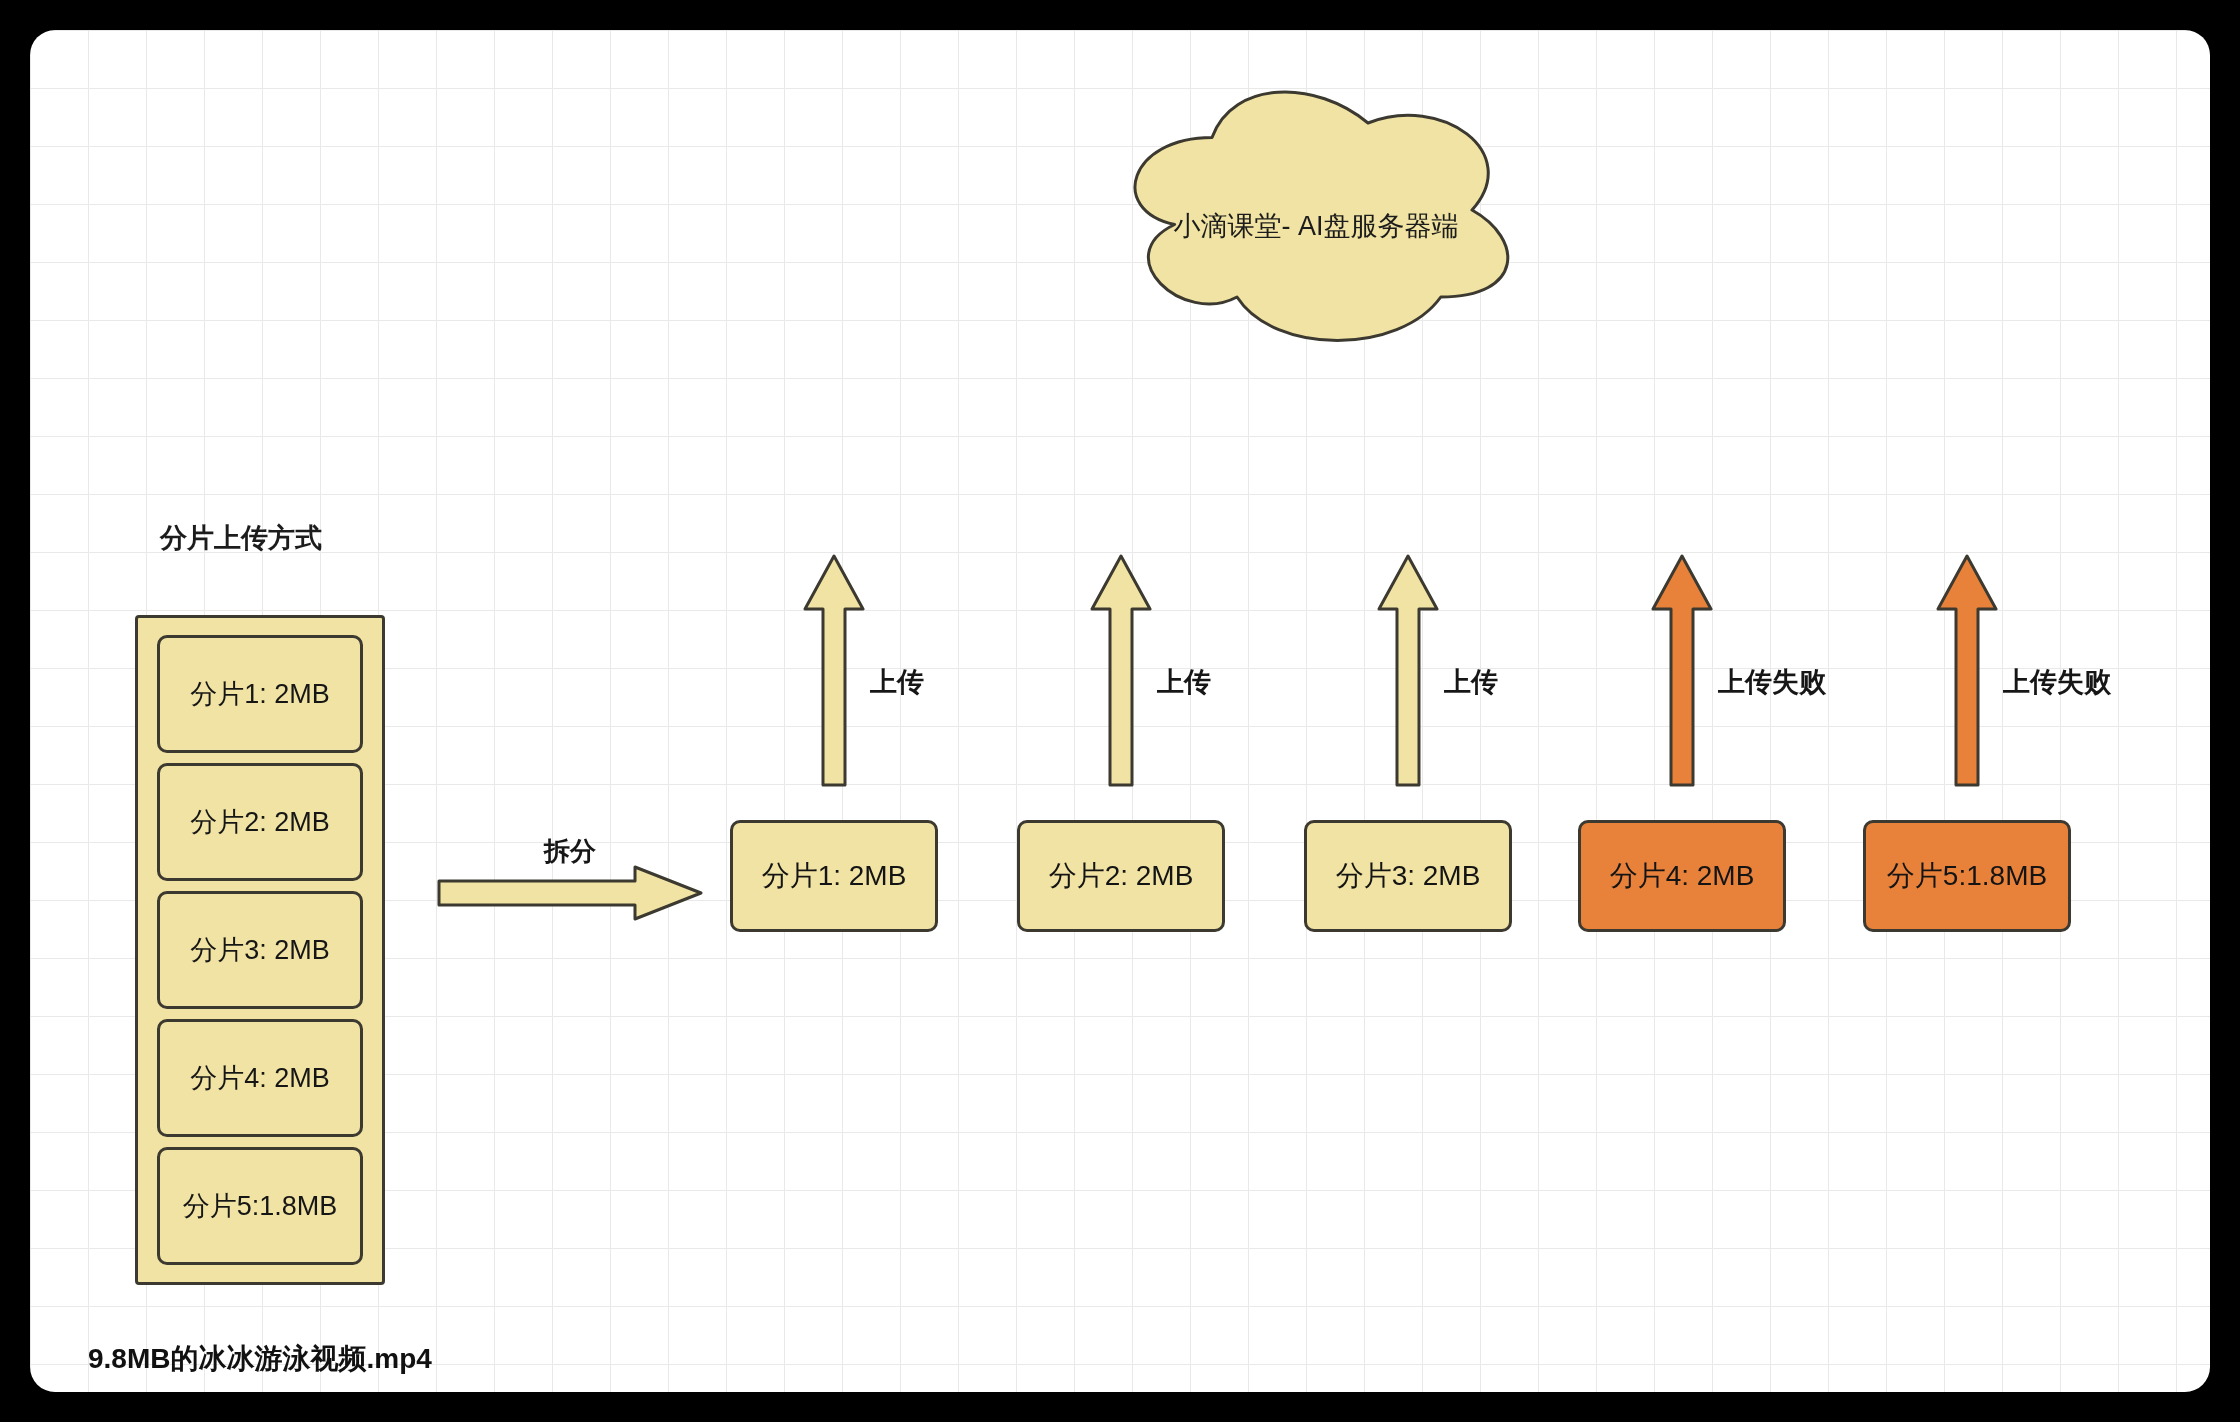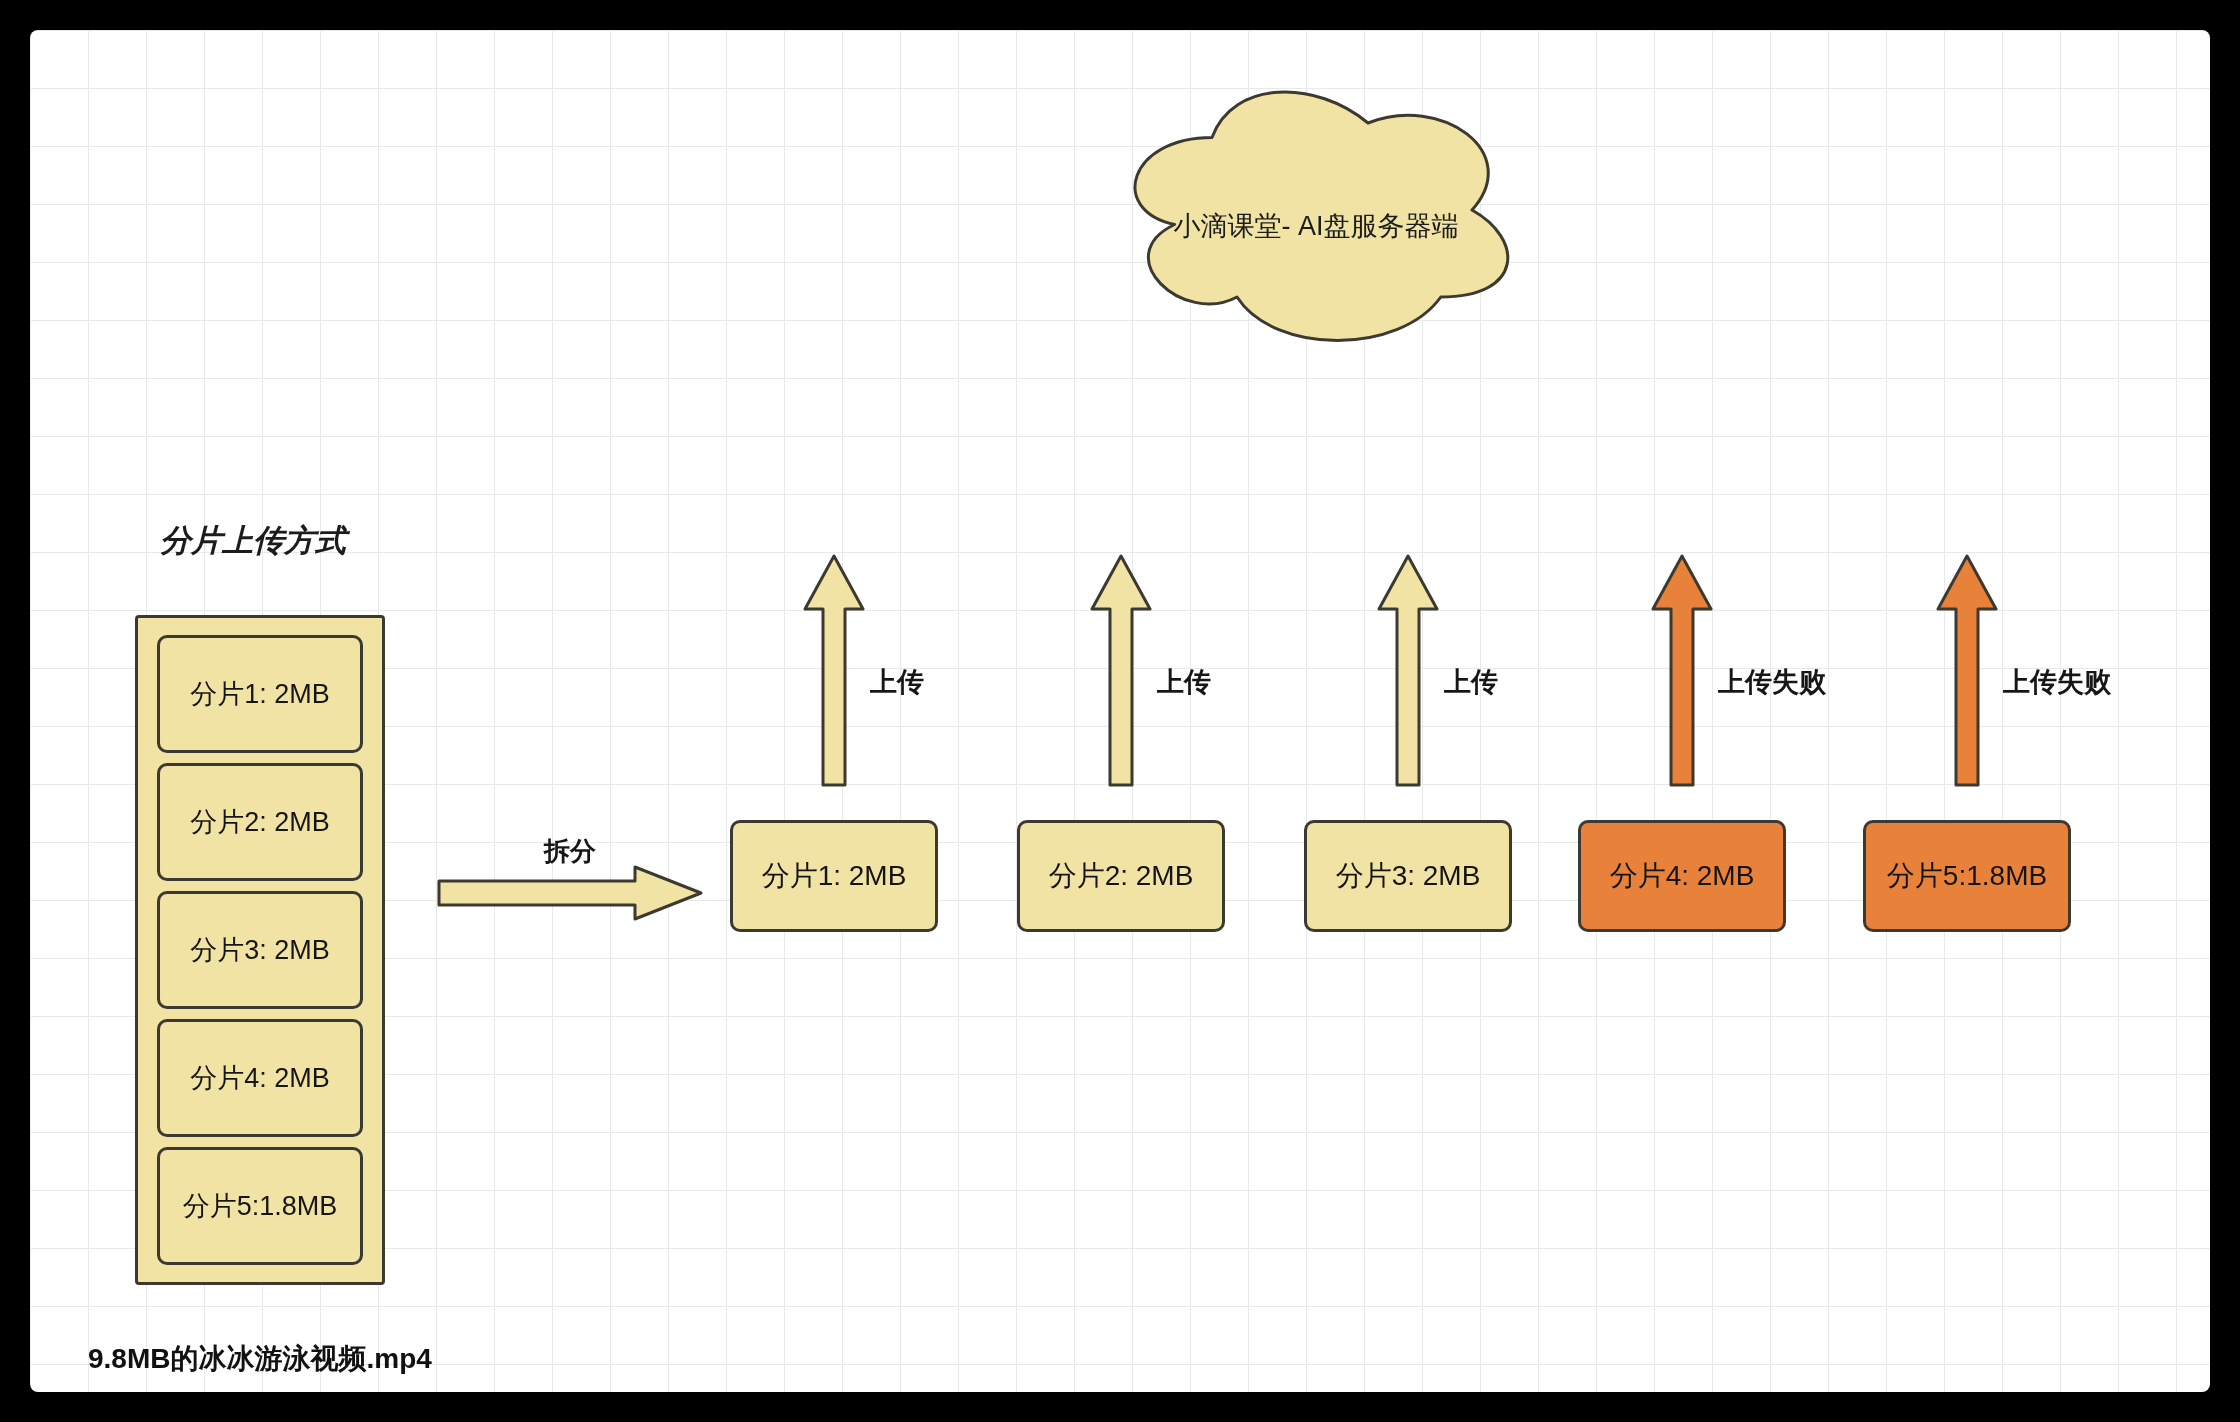--- a/index.html
+++ b/index.html
@@ -20,21 +20,21 @@
   }
   .canvas{
     position:absolute;
     left:30px; top:30px;
     width:2180px; height:1362px;
     background-color:var(--canvas);
     background-image:
       linear-gradient(to right, var(--grid) 1px, transparent 1px),
       linear-gradient(to bottom, var(--grid) 1px, transparent 1px);
     background-size:58px 58px;
-    border-radius:8px;
+    border-radius:25px;
     overflow:hidden;
   }
   svg .shape{
     stroke:var(--ink);
     stroke-width:3;
     stroke-linejoin:round;
   }
   .fill-yellow{fill:var(--yellow);}
   .fill-orange{fill:var(--orange);}
 
@@ -45,23 +45,22 @@
     left:1078px; top:178px; width:416px;
     text-align:center;
     font-size:27px; font-weight:500;
     color:#1c1c1c;
   }
 
   
   .stack-title{
     position:absolute;
     left:130px; top:490px;
-    font-size:31px; font-weight:600;
+    font-size:27px; font-weight:600;
     color:#1c1c1c;
-    font-style:italic;
   }
   .stack{
     position:absolute;
     left:105px; top:585px;
     width:250px; height:670px;
     background:var(--yellow);
     border:3px solid var(--ink);
     border-radius:4px;
     padding:17px 19px;
     display:flex; flex-direction:column; gap:10px;

